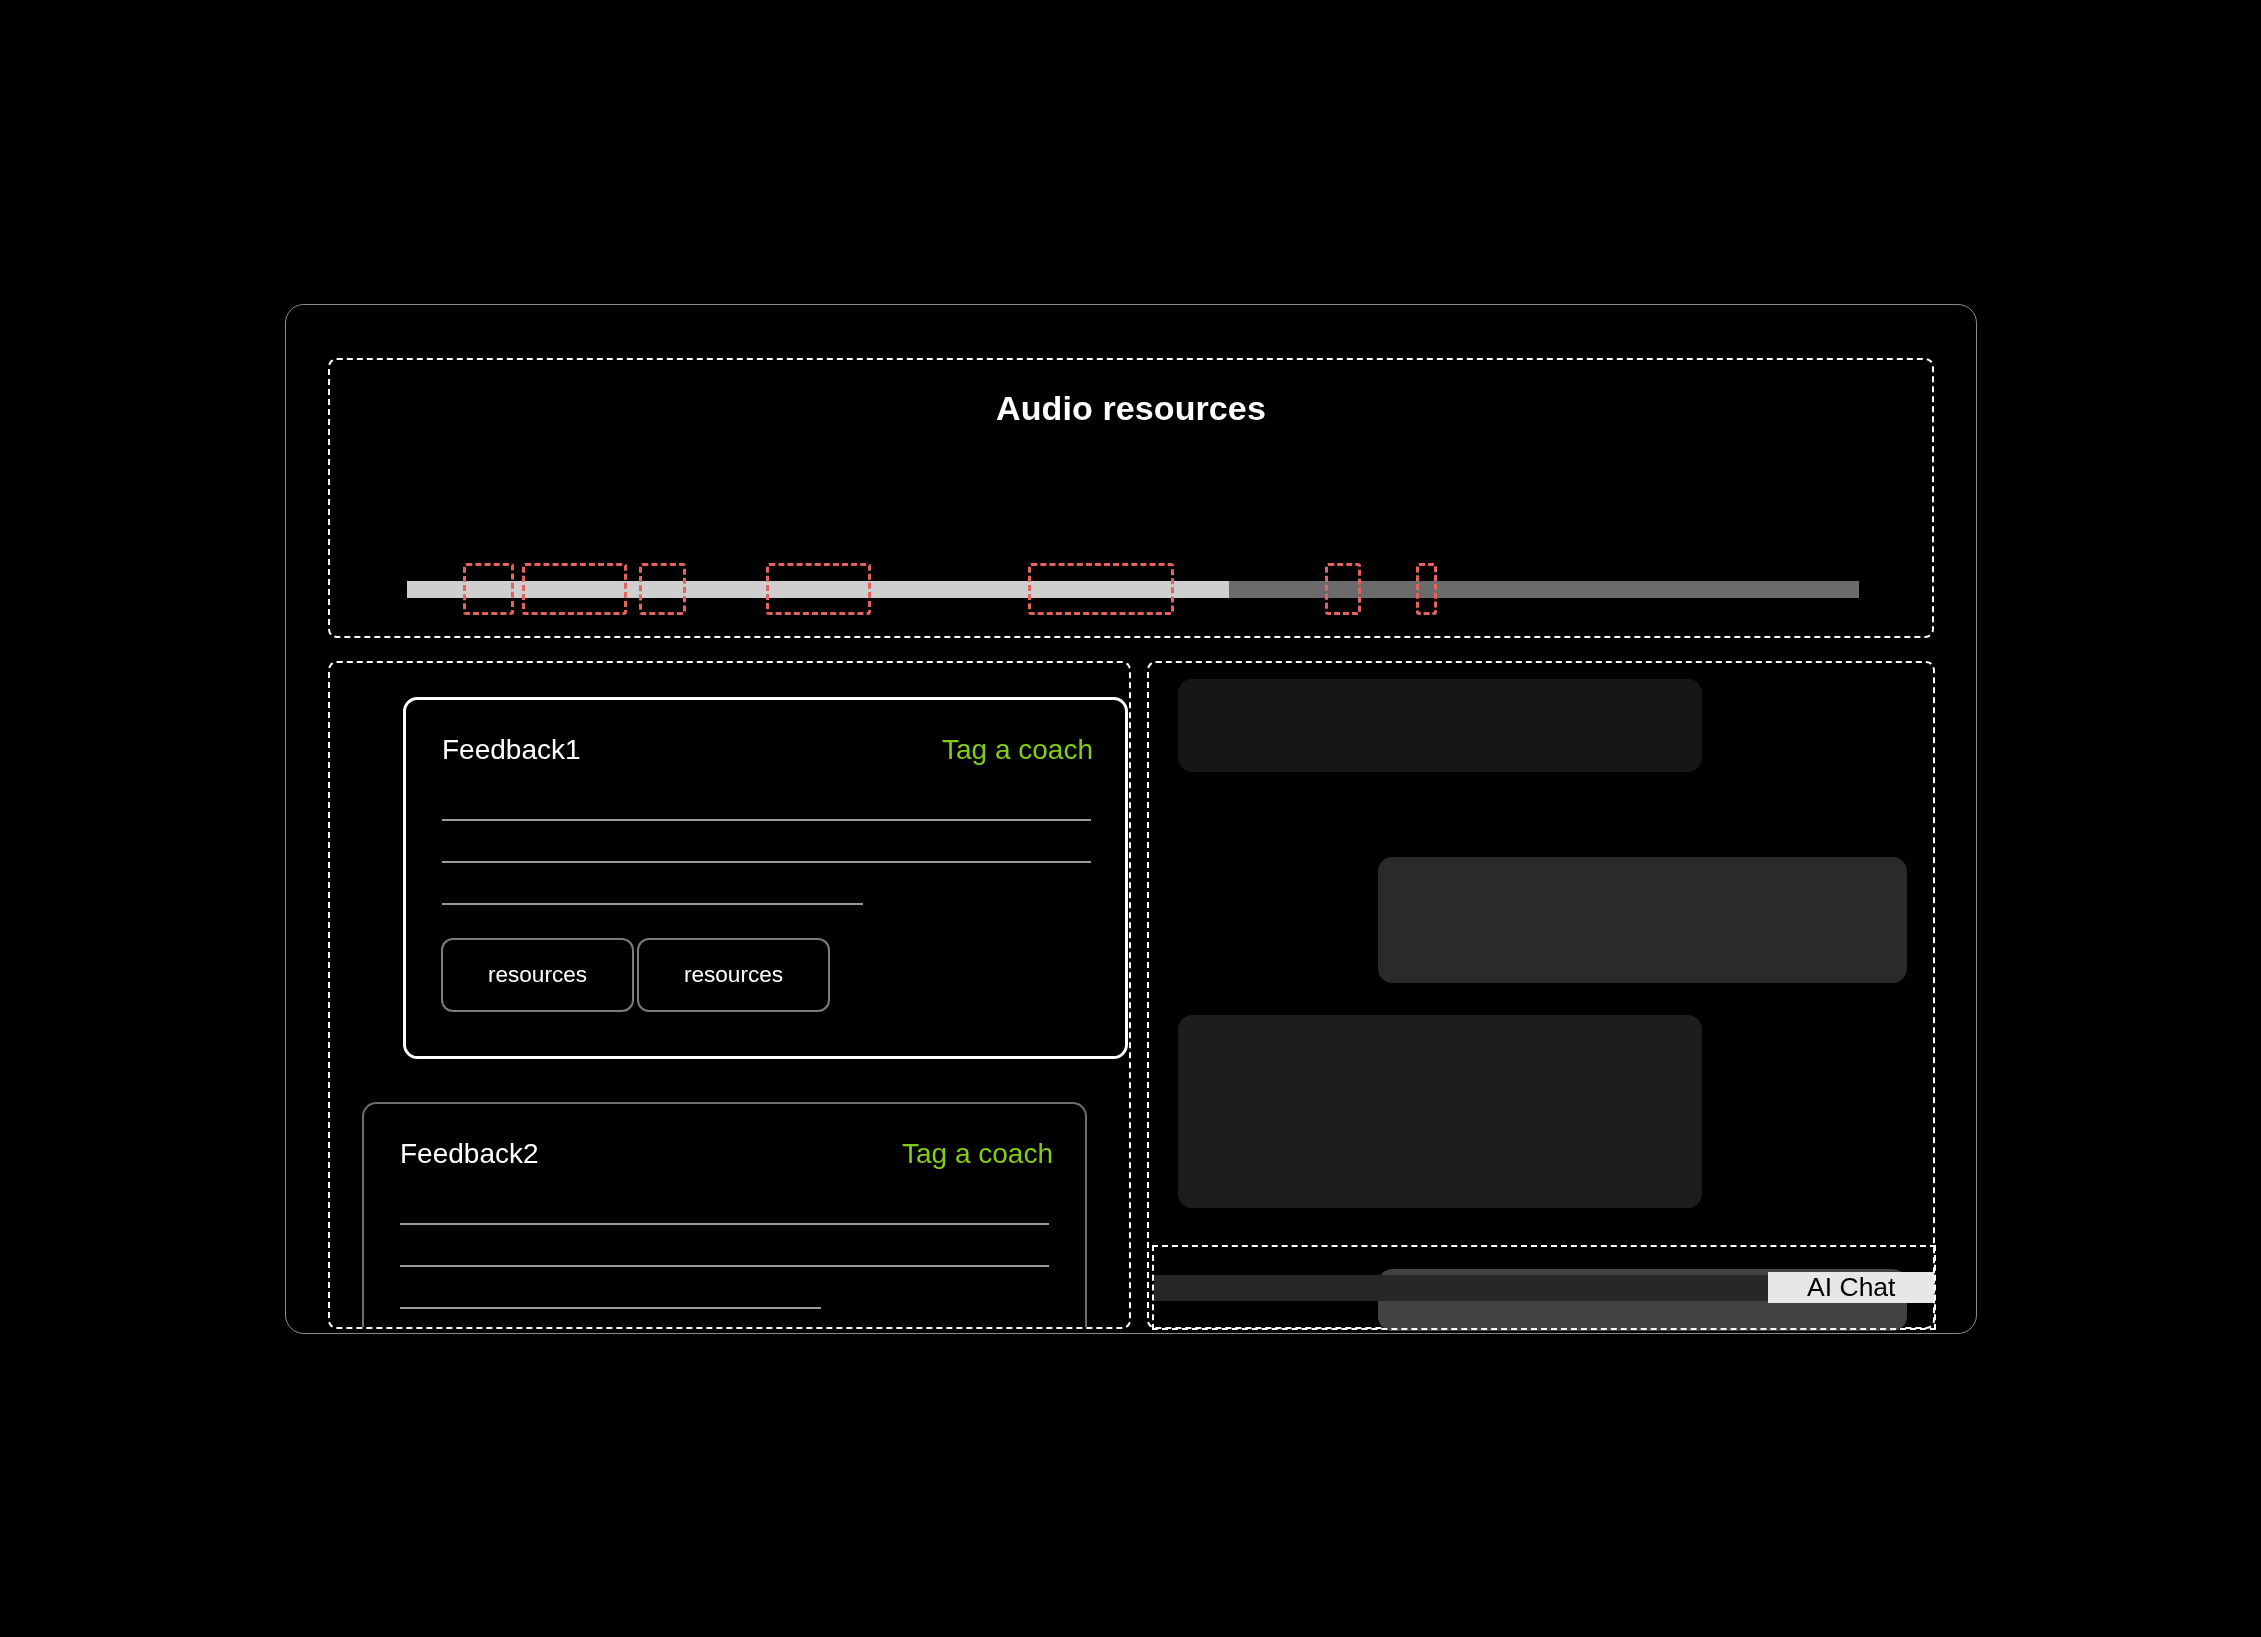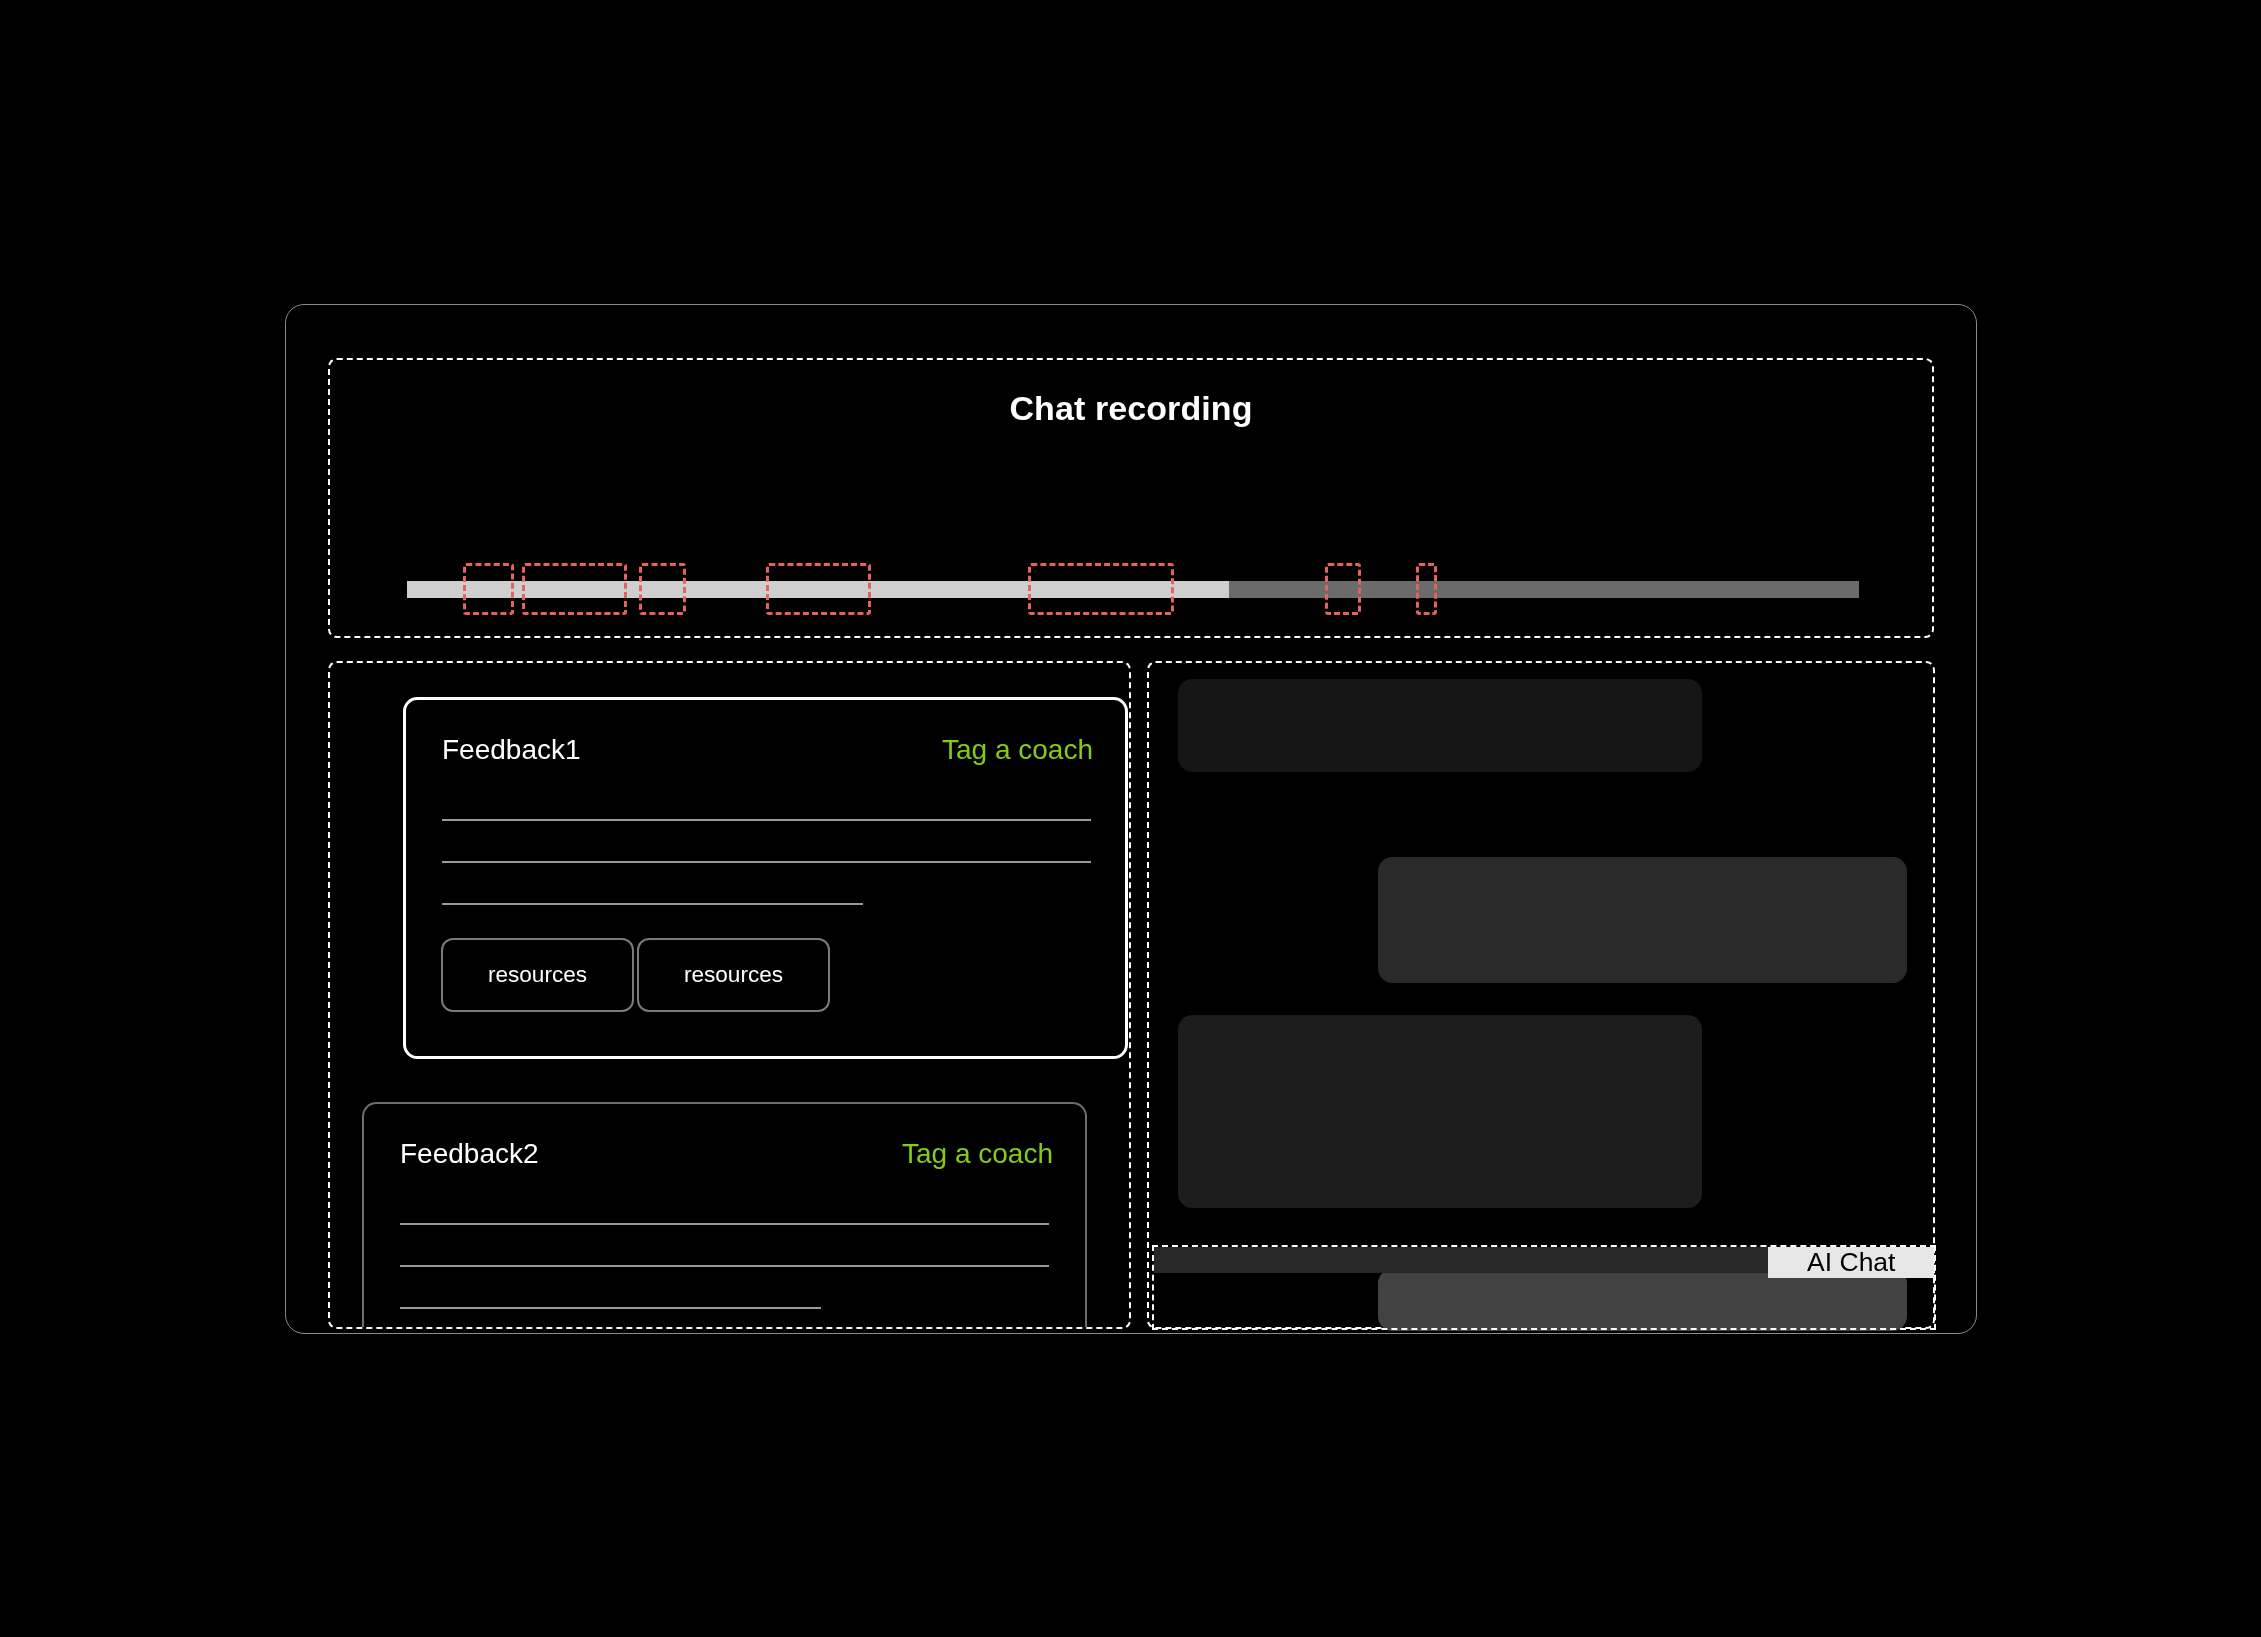--- a/index.html
+++ b/index.html
@@ -151,21 +151,21 @@
   .b4 { left: 229px; top: 606px;width: 529px;  height: 62px; background: #424242; }
 
   #chat-input-row {
     position: absolute;
     left: 3.3px;
     bottom: -3.3px;
     width: 784px;
     height: 85px;
     border: 2.8px dashed #ffffff;
     display: flex;
-    align-items: flex-start;
+    align-items: center;
   }
   #chat-input {
     flex: 1;
     background: #272727;
     border: none;
     outline: none;
     color: #ffffff;
     font-size: 22px;
     font-family: "Liberation Sans", sans-serif;
     padding: 0 19px;
@@ -183,21 +183,21 @@
     justify-content: center;
     cursor: pointer;
   }
 </style>
 </head>
 <body>
 
 <div id="app-window">
 
   <section id="audio-panel">
-    <div id="audio-title">Chat recording</div>
+    <div id="audio-title">Audio resources</div>
 
     <div id="audio-track-wrap">
       <div class="track-seg" id="track-played" style="width: 822px; background: rgb(207, 207, 207);"></div>
       <div class="track-seg" id="track-remain" style="left: 822px; width: 630px; background: rgb(107, 107, 107);"></div>
       <div id="marker-layer">
           <div class="audio-marker" style="left: 56px; width: 51px; top: -17.7px; height: 52px; border-color: rgb(226, 99, 95);"></div>
           <div class="audio-marker" style="left: 115px; width: 105px; top: -17.7px; height: 52px; border-color: rgb(226, 99, 95);"></div>
           <div class="audio-marker" style="left: 232px; width: 47px; top: -17.7px; height: 52px; border-color: rgb(226, 99, 95);"></div>
           <div class="audio-marker" style="left: 359px; width: 105px; top: -17.7px; height: 52px; border-color: rgb(226, 99, 95);"></div>
           <div class="audio-marker" style="left: 621px; width: 146px; top: -17.7px; height: 52px; border-color: rgb(226, 99, 95);"></div>

